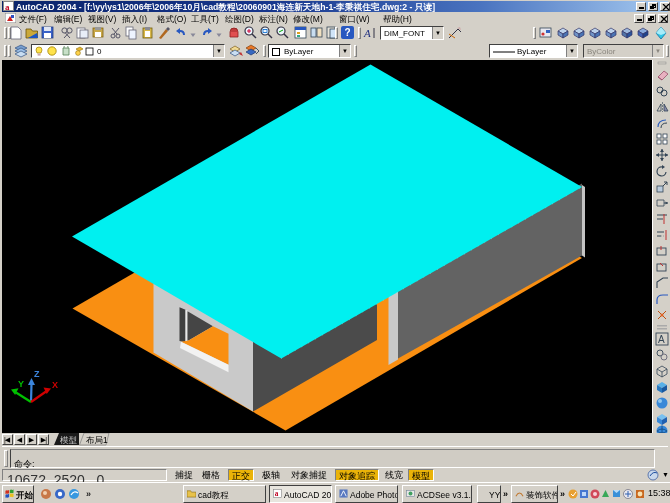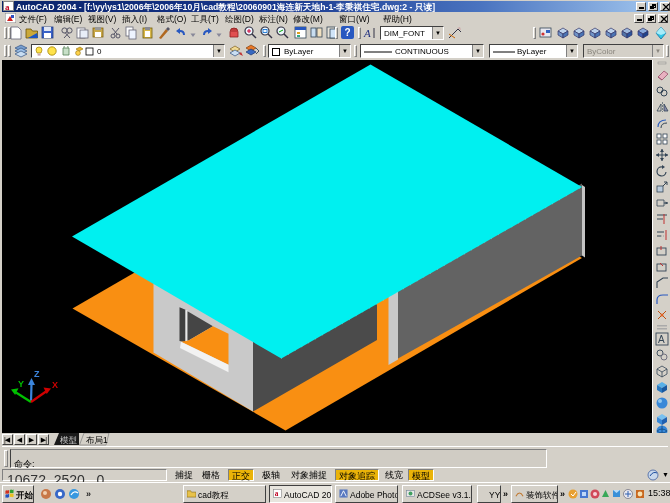--- a/index.html
+++ b/index.html
@@ -284,27 +284,20 @@
         <path d="M1 8 L6 5 L11 8 L6 11 Z" fill="#3868c0" stroke="#203870" stroke-width="0.7"></path>
         <path d="M11 4 l3 3 l-3 3" fill="none" stroke="#456" stroke-width="1"></path>
       </svg>
   <div class="grip" style="left:261px;"></div>
   <div class="combo" style="left:266px;top:2px;width:83px;">
     <div style="position:absolute;left:3px;top:3px;width:8px;height:8px;background:#fff;border:1px solid #000;"></div>
     <div class="ct" style="left:15px;">ByLayer</div>
         <div class="dd">▼</div>
   </div>
   <div class="grip" style="left:352px;"></div>
-  <div class="combo" style="left:358px;top:2px;width:124px;">
-    <svg class="abs" style="left:3px;top:6px" width="28" height="2" viewBox="0 0 28 2">
-          <path d="M0 1 H28" stroke="#000" stroke-width="1"></path>
-        </svg>
-    <div class="ct" style="left:34px;">CONTINUOUS</div>
-        <div class="dd">▼</div>
-  </div>
   <div class="combo" style="left:487px;top:2px;width:89px;">
     <svg class="abs" style="left:3px;top:6px" width="22" height="2" viewBox="0 0 22 2">
           <path d="M0 1 H22" stroke="#000" stroke-width="1"></path>
         </svg>
     <div class="ct" style="left:27px;">ByLayer</div>
         <div class="dd">▼</div>
   </div>
   <div class="combo" style="left:581px;top:2px;width:81px;background:#d4d0c8;">
     <div class="ct" style="color:#8a867e;">ByColor</div>
         <div class="dd" style="color:#8a867e;">▼</div>
@@ -483,21 +476,21 @@
   <svg class="abs" style="left:49px;top:0px" width="70" height="13" viewBox="0 0 70 13">
     <path d="M8 0 L28 0 L28 12 L3 12 Z" fill="#1a1a1a"></path>
     <text x="9" y="9.5" font-size="8.5" fill="#c8c8c8" font-family="Liberation Sans">模型</text>
     <path d="M33 0 L58 0 L55 12 L28.5 12 Z" fill="#d4d0c8" stroke="#808080" stroke-width="0.7"></path>
     <text x="35" y="9.5" font-size="8.5" fill="#000" font-family="Liberation Sans">布局1</text>
   </svg>
 </div>
 
 <div class="abs" style="left:2px;top:446px;width:666px;height:22px;background:#d4d0c8;border-top:1px solid #fff;">
   <div class="abs" style="left:2px;top:3px;width:4px;height:17px;border-left:1px solid #fff;border-top:1px solid #fff;border-right:1px solid #808080;border-bottom:1px solid #808080;"></div>
-  <div class="abs" style="left:8px;top:2px;width:537px;height:19px;background:#d0ccc4;border:1px solid;border-color:#808080 #fff #fff #404040;">
+  <div class="abs" style="left:8px;top:2px;width:645px;height:19px;background:#d0ccc4;border:1px solid;border-color:#808080 #fff #fff #404040;">
     <div class="abs" style="left:3px;top:8px;font-size:9px;color:#000;">命令:</div>
   </div>
 </div>
 
 <div class="abs" style="left:2px;top:468px;width:666px;height:14px;background:#d4d0c8;">
   <div class="abs" style="left:0px;top:1px;width:165px;height:12px;border:1px solid;border-color:#808080 #fff #fff #808080;font-size:14px;color:#333;padding:1.5px 0 0 4px;">10672, 2520 , 0</div>
   <div class="sbtn" style="left:170px;">捕捉</div>
   <div class="sbtn" style="left:197px;">栅格</div>
   <div class="sbtn dn" style="left:226px;">正交</div>
   <div class="sbtn" style="left:257px;">极轴</div>

